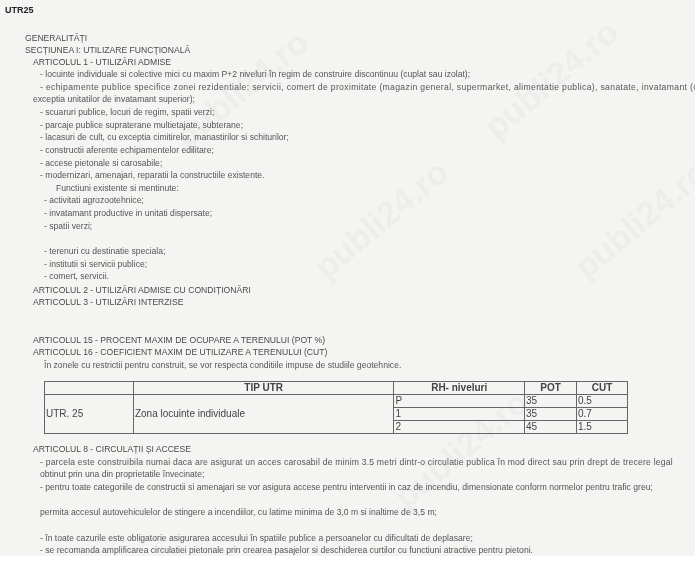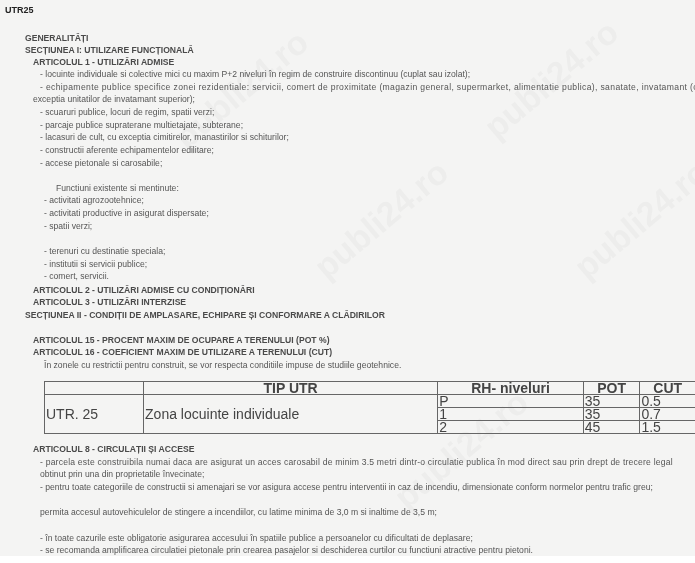--- a/index.html
+++ b/index.html
@@ -7,30 +7,30 @@
       width: 695px; height: 563px; overflow: hidden; position: relative;
       background: #ffffff;
       font-family: "Liberation Sans", "DejaVu Sans", sans-serif;
       color: #555555;
     }
     .page {
       position: absolute; left: 0; top: 0; width: 695px; height: 556px;
       background: #f4f4f3;
     }
     .line { position: absolute; font-size: 8.6px; line-height: 12px; white-space: nowrap; }
-    .b { font-weight: bold; color: #4a4a4a; }
+    .b { font-weight: normal; color: #4a4a4a; }
     .title { left: 5px; top: 4px; font-size: 9px; color: #222; font-weight: bold; }
     .l1 { left: 25px; }
     .l2 { left: 33px; }
     .l3 { left: 40px; }
     .l4 { left: 44px; }
     .cont { left: 33px; text-align: center; }
     table.utr {
-      position: absolute; left: 44px; top: 381px; width: 652px;
-      border-collapse: collapse; font-size: 14px; color: #444;
+      position: absolute; left: 44px; top: 381px; width: 584px;
+      border-collapse: collapse; font-size: 10px; color: #444;
     }
     table.utr td, table.utr th {
       border: 1px solid #666; padding: 0 1px; height: 12px; line-height: 12px;
     }
     table.utr th { font-weight: bold; text-align: center; }
     .watermark {
       position: absolute; font-size: 34px; font-weight: bold; color: rgba(150,150,150,0.07);
       transform: rotate(-40deg); white-space: nowrap; pointer-events: none;
     }
   </style>
@@ -52,32 +52,32 @@
   <div class="line b l2" style="top:56px">ARTICOLUL 1 - UTILIZĂRI ADMISE</div>
 
   <div class="line l3" style="top:68px">- locuinte individuale si colective mici cu maxim P+2 niveluri în regim de construire discontinuu (cuplat sau izolat);</div>
   <div class="line l3" style="top:81px; letter-spacing:0.35px">- echipamente publice specifice zonei rezidentiale: servicii, comert de proximitate (magazin general, supermarket, alimentatie publica), sanatate, invatamant (cu</div>
   <div class="line cont" style="top:93px">exceptia unitatilor de invatamant superior);</div>
   <div class="line l3" style="top:106px">- scuaruri publice, locuri de regim, spatii verzi;</div>
   <div class="line l3" style="top:119px">- parcaje publice supraterane multietajate, subterane;</div>
   <div class="line l3" style="top:131px">- lacasuri de cult, cu exceptia cimitirelor, manastirilor si schiturilor;</div>
   <div class="line l3" style="top:144px">- constructii aferente echipamentelor edilitare;</div>
   <div class="line l3" style="top:157px">- accese pietonale si carosabile;</div>
+  <div class="line l3" style="top:169px">- modernizari, amenajari, reparatii la constructiile existente.</div>
 
   <div class="line cont" style="top:182px; left:56px">Functiuni existente si mentinute:</div>
   <div class="line l4" style="top:194px">- activitati agrozootehnice;</div>
-  <div class="line l4" style="top:207px">- activitati productive in asigurat dispersate;</div>
+  <div class="line l4" style="top:207px">- invatamant productive in unitati dispersate;</div>
   <div class="line l4" style="top:220px">- spatii verzi;</div>
   <div class="line l4" style="top:245px">- terenuri cu destinatie speciala;</div>
   <div class="line l4" style="top:258px">- institutii si servicii publice;</div>
   <div class="line l4" style="top:270px">- comert, servicii.</div>
 
   <div class="line b l2" style="top:284px">ARTICOLUL 2 - UTILIZĂRI ADMISE CU CONDIȚIONĂRI</div>
   <div class="line b l2" style="top:296px">ARTICOLUL 3 - UTILIZĂRI INTERZISE</div>
-  <div class="line b l1" style="top:309px">SECȚIUNEA II - CONDIȚII DE AMPLASARE, ECHIPARE ȘI CONFORMARE A CLĂDIRILOR</div>
   <div class="line b l2" style="top:334px">ARTICOLUL 15 - PROCENT MAXIM DE OCUPARE A TERENULUI (POT %)</div>
   <div class="line b l2" style="top:346px">ARTICOLUL 16 - COEFICIENT MAXIM DE UTILIZARE A TERENULUI (CUT)</div>
   <div class="line l4" style="top:359px">În zonele cu restrictii pentru construit, se vor respecta conditiile impuse de studiile geotehnice.</div>
 
   <table class="utr">
     <colgroup>
       <col style="width:98px">
         <col style="width:291px">
         <col style="width:144px">
         <col style="width:56px">

